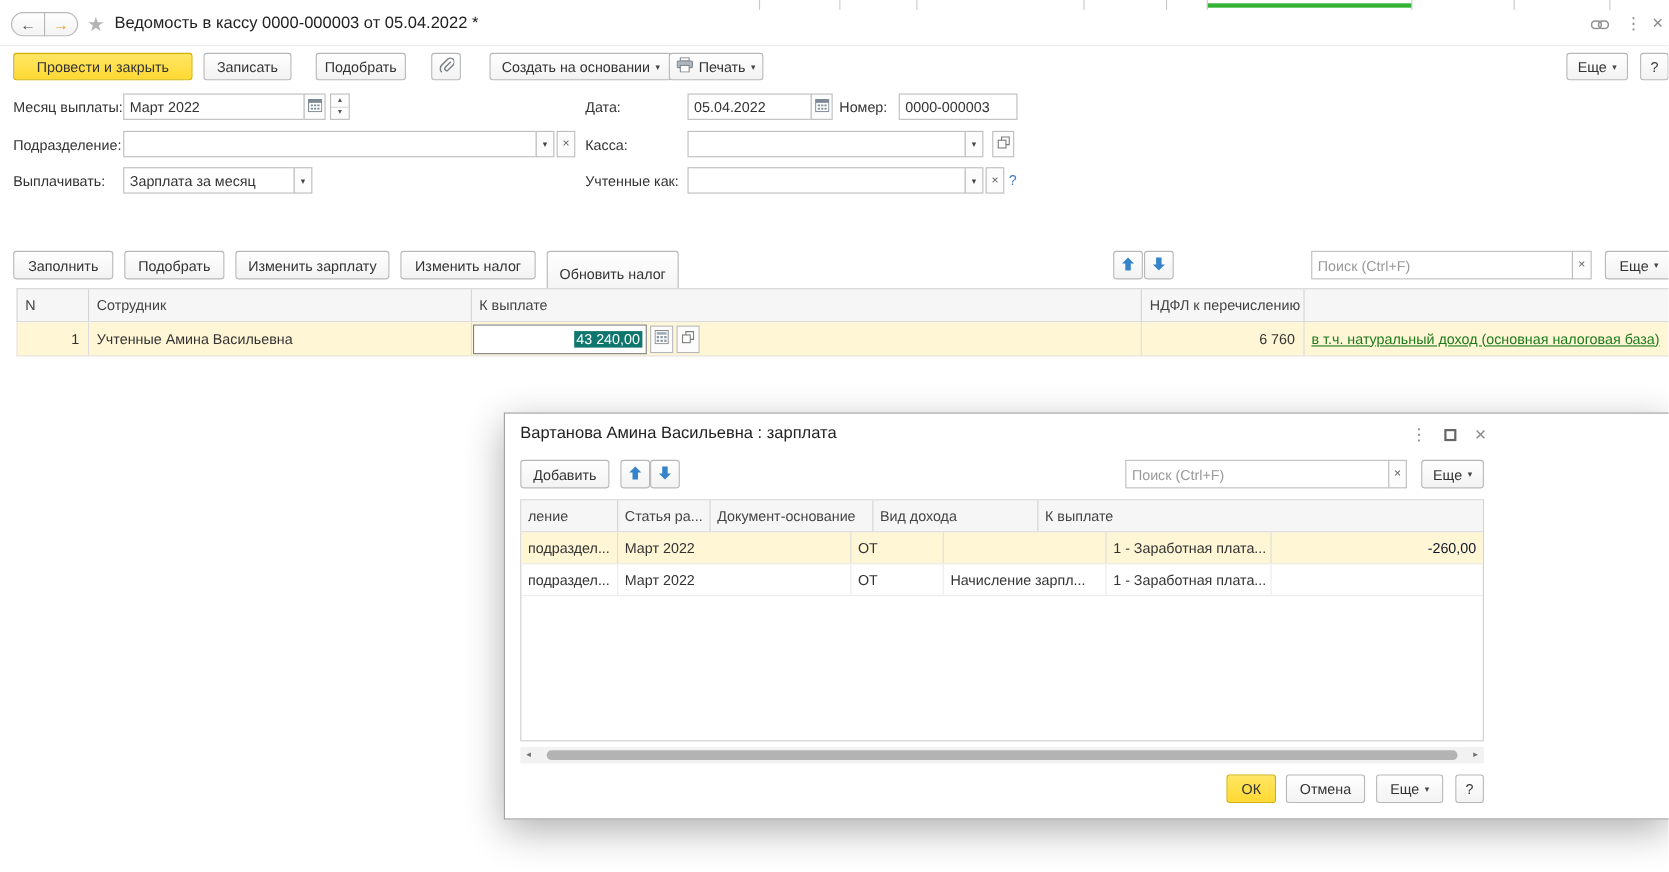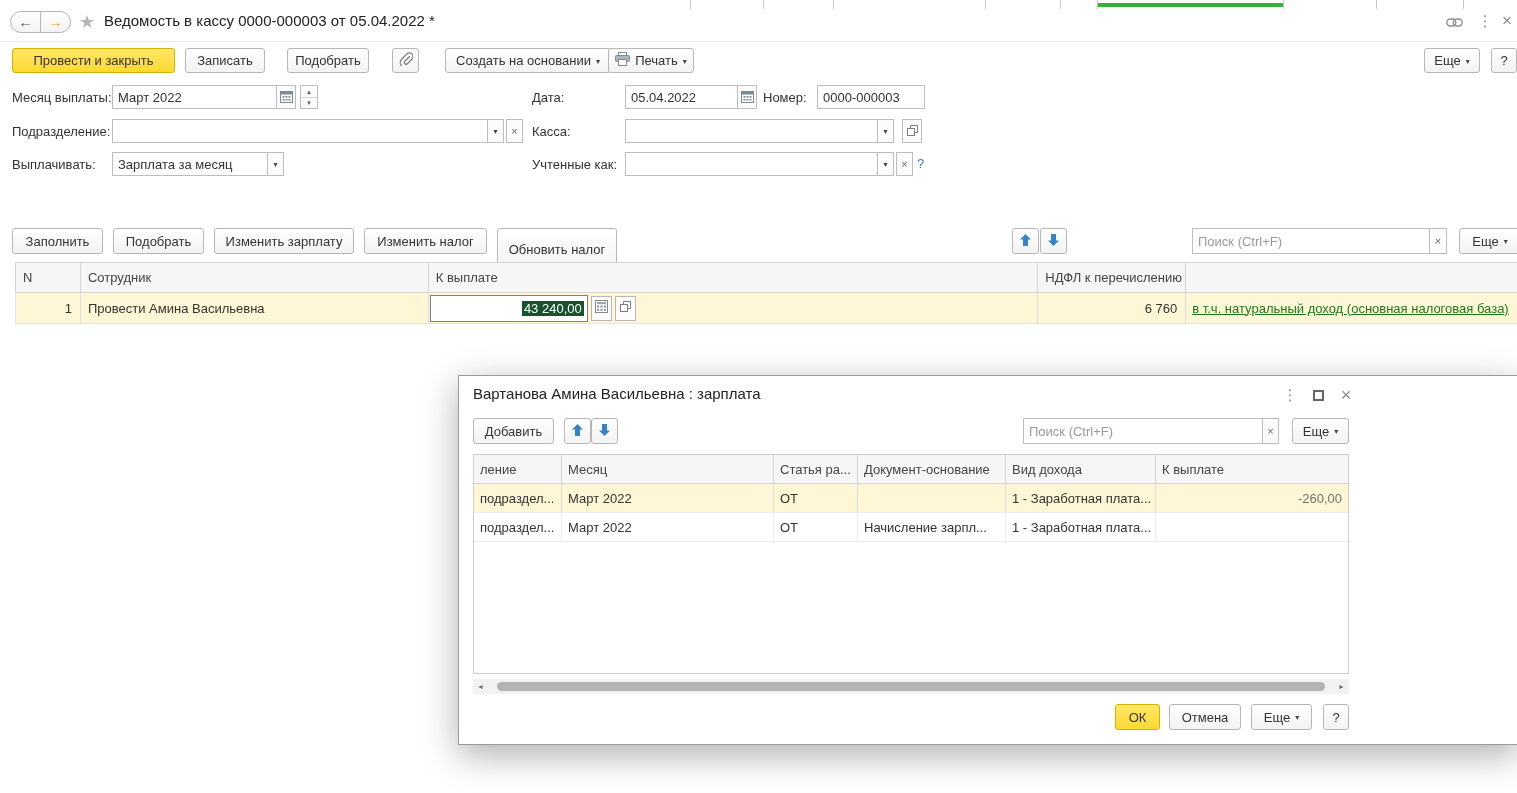--- a/index.html
+++ b/index.html
@@ -18,33 +18,33 @@
   .tabline{position:absolute;top:0;width:1px;height:9px;background:#c9c9c9}
   .activebar{position:absolute;left:1098px;top:3px;width:185px;height:4px;background:#35b235}
   .topicons{color:#8a8a8a;font-size:16px;cursor:pointer;display:flex;align-items:center;justify-content:center}
   
   .trow{position:absolute;display:flex;align-items:stretch}
   .trow .c{border-right:1px solid #dcdcdc;display:flex;align-items:center;overflow:hidden;white-space:nowrap;font-size:13px}
   .thead{background:#f6f6f6;border-top:1px solid #d4d4d4;border-bottom:1px solid #d4d4d4;color:#444}
   .thead .c{border-right:1px solid #d4d4d4}
   .hl{background:#fff6d6}
   .cellinput{width:158px;height:27px;border:1px solid #7f7f7f;background:#fff;display:flex;align-items:center;justify-content:flex-end;padding:0 3px;margin-left:1px}
-  .selval{background:#14532d;color:#fff;padding:0 2px}
+  .selval{background:#0f766e;color:#fff;padding:0 2px}
   .cellbtn{width:21px;height:25px;border:1px solid #b7b7b7;background:#fcfcfc;display:flex;align-items:center;justify-content:center;margin-left:3px;cursor:pointer}
   
   .modal{position:absolute;left:458px;top:375px;width:1061px;height:370px;background:#fff;border:1px solid #9b9b9b;box-shadow:0 10px 34px rgba(0,0,0,.32);z-index:5}
   .mtitle{position:absolute;left:14px;top:9px;font-size:15px;color:#222}
   .maxbox{width:11px;height:11px;border:2px solid #666}
   .hscroll{position:absolute;left:14px;top:303px;width:876px;height:15px;background:#f2f2f2}
   .hthumb{position:absolute;left:24px;top:3px;width:828px;height:9px;background:#b3b3b3;border-radius:5px;cursor:grab}
   .harrow{position:absolute;top:0;width:15px;height:15px;display:flex;align-items:center;justify-content:center;font-size:7px;color:#707070;cursor:pointer}
   .spin{position:absolute;width:18px;height:24px;border:1px solid #bdbdbd;background:#fcfcfc;display:flex;flex-direction:column;cursor:pointer}
   .spin span{flex:1;display:flex;align-items:center;justify-content:center;font-size:7px;color:#555;line-height:1}
   .spin span:first-child{border-bottom:1px solid #d7d7d7}
-  .negative{color:#737373}
+  .negative{color:#0f172a}
 </style>
 </head>
 <body>
 
 <div class="screen">
 
   <div class="abs" style="left:0;top:0;width:1517px;height:42px;border-bottom:1px solid #ececec">
     <div class="tabline" style="left:690px"></div>
     <div class="tabline" style="left:763px"></div>
     <div class="tabline" style="left:833px"></div>
@@ -254,21 +254,21 @@
         <span>НДФЛ к перечислению</span>
       </div>
     <div class="c" style="width:331px;border-right:none"></div>
   </div>
 
   <div class="trow hl" style="left:15px;top:293px;width:1502px;height:31px;border-bottom:1px solid #e4e4e4;border-left:1px solid #e4e4e4">
     <div class="c" style="width:65px;justify-content:flex-end;padding-right:8px">
         <span>1</span>
       </div>
     <div class="c" style="width:348px;padding-left:7px">
-        <span>Провести Амина Васильевна</span>
+        <span>Учтенные Амина Васильевна</span>
       </div>
     <div class="c" style="width:610px;padding-left:0">
       <div class="cellinput">
         <span class="selval">43 240,00</span>
       </div>
       <div class="cellbtn">
           <span><svg width="13" height="13" viewBox="0 0 13 13">
               <rect x="0.5" y="0.5" width="12" height="12" fill="#fff" stroke="#888"></rect>
               <rect x="2" y="2" width="9" height="2.2" fill="#9aa7b0"></rect>
               <g fill="#8b98a1">
@@ -326,23 +326,20 @@
     <div class="btn" style="left:833px;top:42px;width:57px;height:26px">
         <span>Еще</span>
         <span class="caret">▾</span>
       </div>
 
     <div class="abs" style="left:14px;top:78px;width:876px;height:220px;border:1px solid #cccccc">
       <div class="trow thead" style="left:0;top:0;width:874px;height:29px;border-top:none">
         <div class="c" style="width:88px;padding-left:6px">
             <span>ление</span>
           </div>
-        <div class="c" style="width:212px;padding-left:6px">
-            <span>Месяц</span>
-          </div>
         <div class="c" style="width:84px;padding-left:6px">
             <span>Статья ра...</span>
           </div>
         <div class="c" style="width:148px;padding-left:6px">
             <span>Документ-основание</span>
           </div>
         <div class="c" style="width:150px;padding-left:6px">
             <span>Вид дохода</span>
           </div>
         <div class="c" style="width:192px;padding-left:6px;border-right:none">

